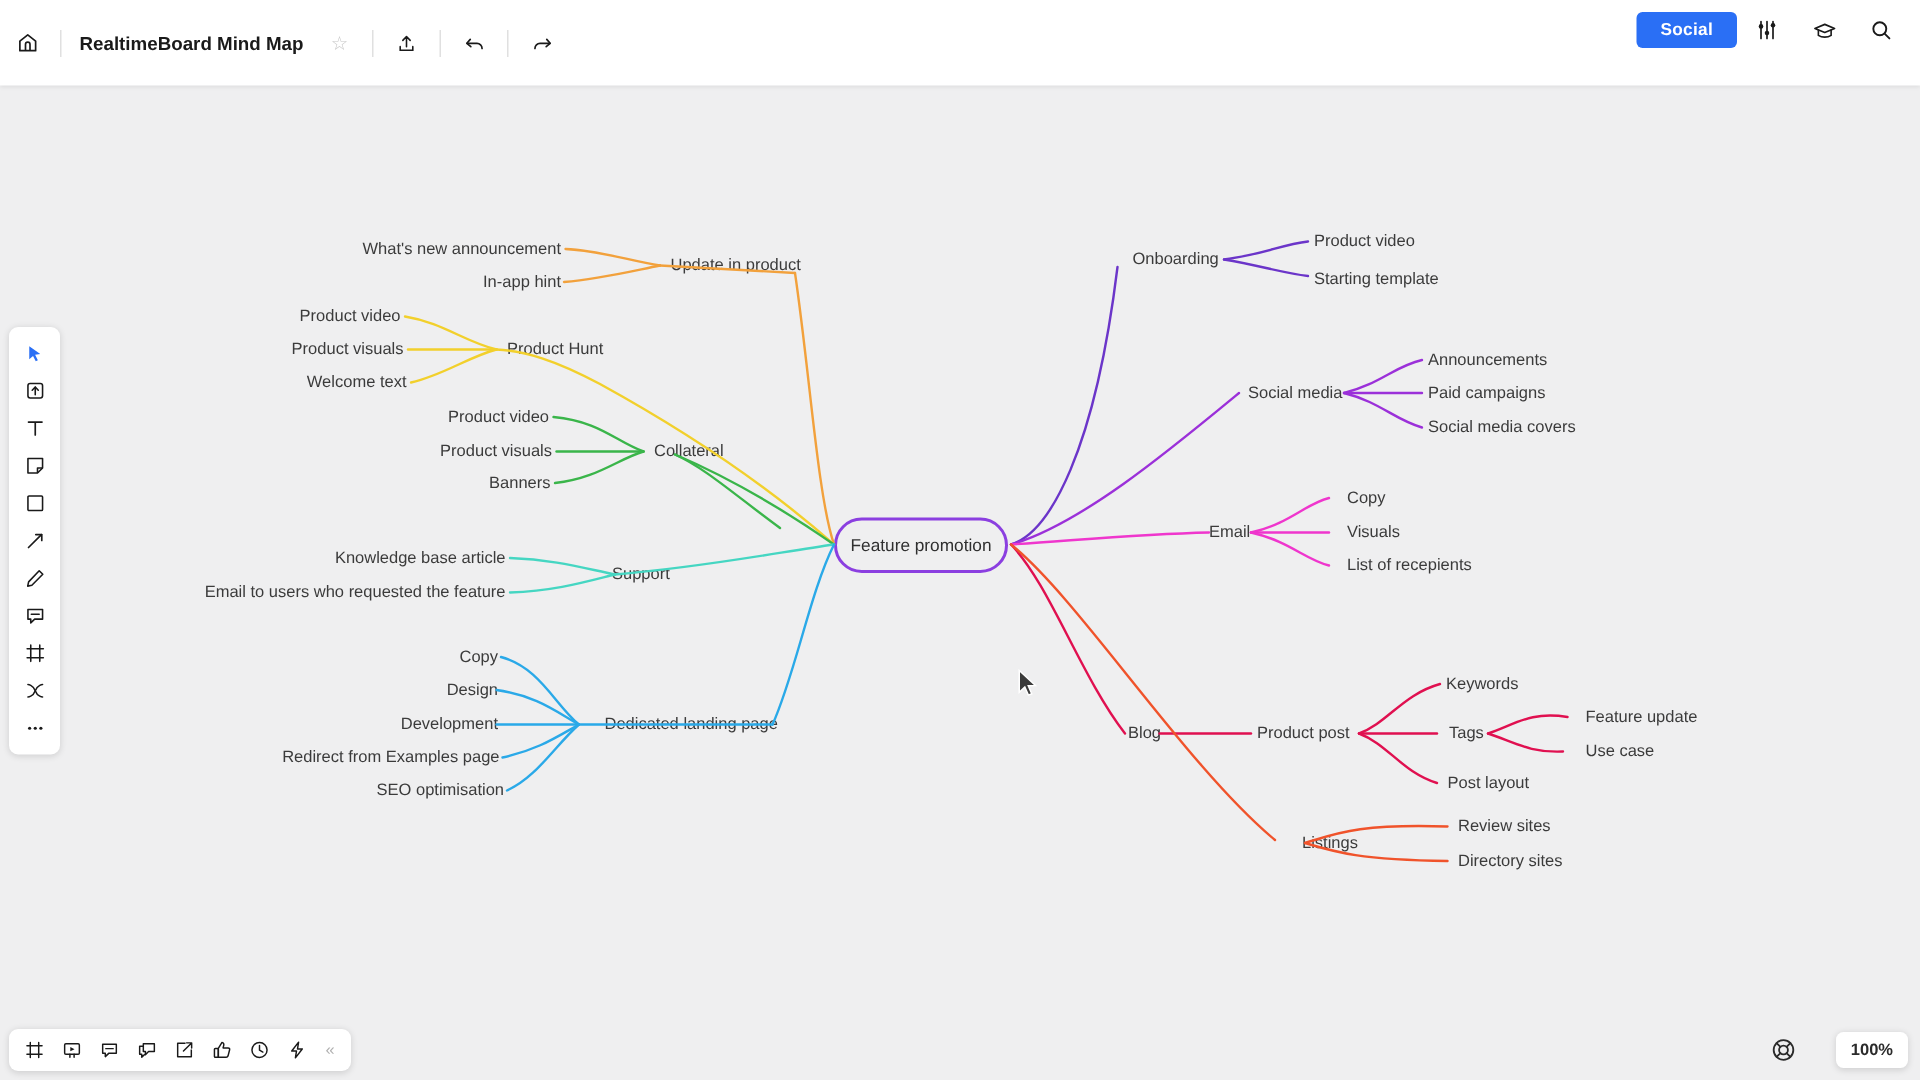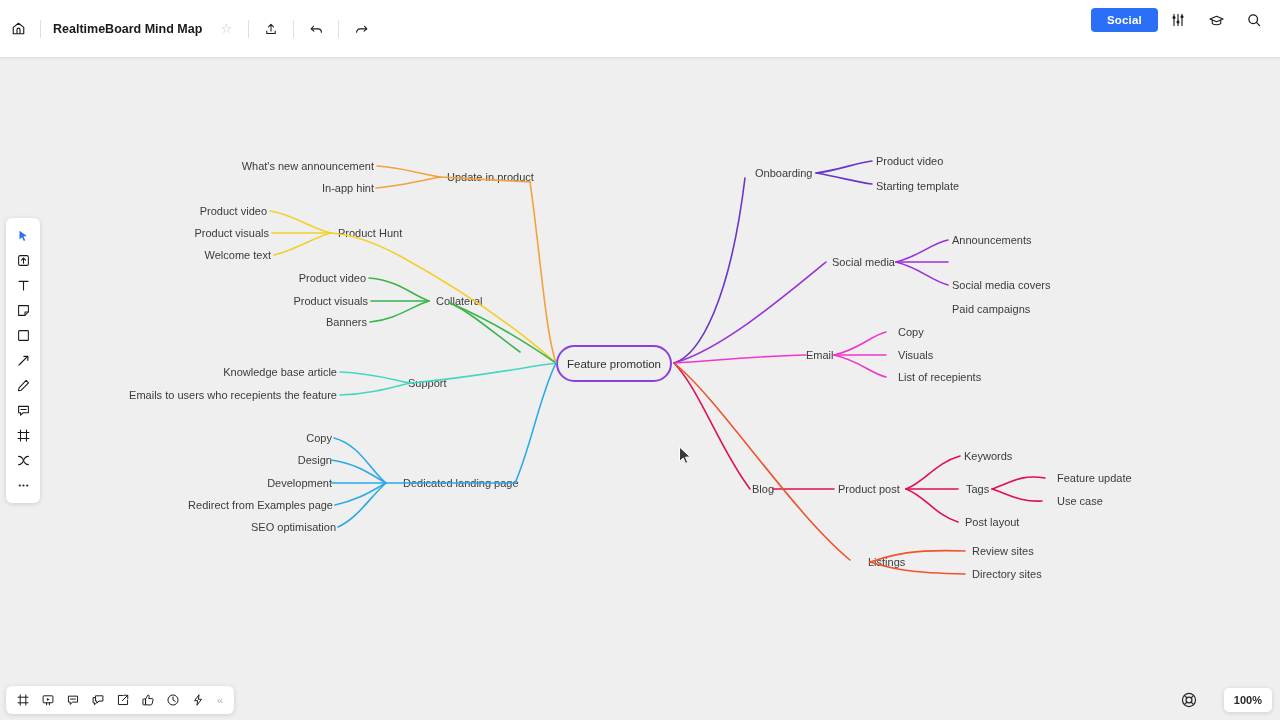--- a/index.html
+++ b/index.html
@@ -385,36 +385,36 @@
   <div class="mm-label l" style="left:269px;  top:233px;">Product visuals</div>
   <div class="mm-label l" style="left:271px;  top:255px;">Welcome text</div>
 
   <div class="mm-label r" style="left:436px;  top:301px;">Collateral</div>
   <div class="mm-label l" style="left:366px;  top:278px;">Product video</div>
   <div class="mm-label l" style="left:368px;  top:301px;">Product visuals</div>
   <div class="mm-label l" style="left:367px;  top:322px;">Banners</div>
 
   <div class="mm-label r" style="left:408px;  top:383px;">Support</div>
   <div class="mm-label l" style="left:337px;  top:372px;">Knowledge base article</div>
-  <div class="mm-label l" style="left:337px;  top:395px;">Emails to users who recepients the feature</div>
+  <div class="mm-label l" style="left:337px;  top:395px;">Email to users who requested the feature</div>
 
   <div class="mm-label r" style="left:403px;  top:483px;">Dedicated landing page</div>
   <div class="mm-label l" style="left:332px;  top:438px;">Copy</div>
   <div class="mm-label l" style="left:332px;  top:460px;">Design</div>
   <div class="mm-label l" style="left:332px;  top:483px;">Development</div>
   <div class="mm-label l" style="left:333px;  top:505px;">Redirect from Examples page</div>
   <div class="mm-label l" style="left:336px;  top:527px;">SEO optimisation</div>
 
   <div class="mm-label r" style="left:755px;  top:173px;">Onboarding</div>
   <div class="mm-label r" style="left:876px;  top:161px;">Product video</div>
   <div class="mm-label r" style="left:876px;  top:186px;">Starting template</div>
 
   <div class="mm-label r" style="left:832px;  top:262px;">Social media</div>
   <div class="mm-label r" style="left:952px;  top:240px;">Announcements</div>
-  <div class="mm-label r" style="left:952px;  top:262px;margin-top:47px;">Paid campaigns</div>
+  <div class="mm-label r" style="left:952px;  top:262px;">Paid campaigns</div>
   <div class="mm-label r" style="left:952px;  top:285px;">Social media covers</div>
 
   <div class="mm-label r" style="left:806px;  top:355px;">Email</div>
   <div class="mm-label r" style="left:898px;  top:332px;">Copy</div>
   <div class="mm-label r" style="left:898px;  top:355px;">Visuals</div>
   <div class="mm-label r" style="left:898px;  top:377px;">List of recepients</div>
 
   <div class="mm-label r" style="left:752px;  top:489px;">Blog</div>
   <div class="mm-label r" style="left:838px;  top:489px;">Product post</div>
   <div class="mm-label r" style="left:964px;  top:456px;">Keywords</div>

